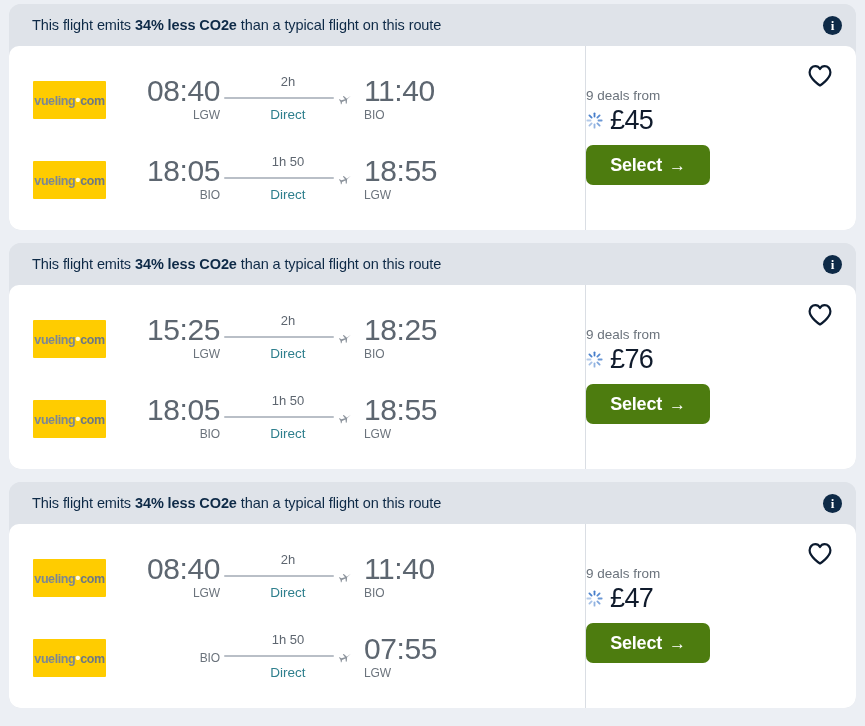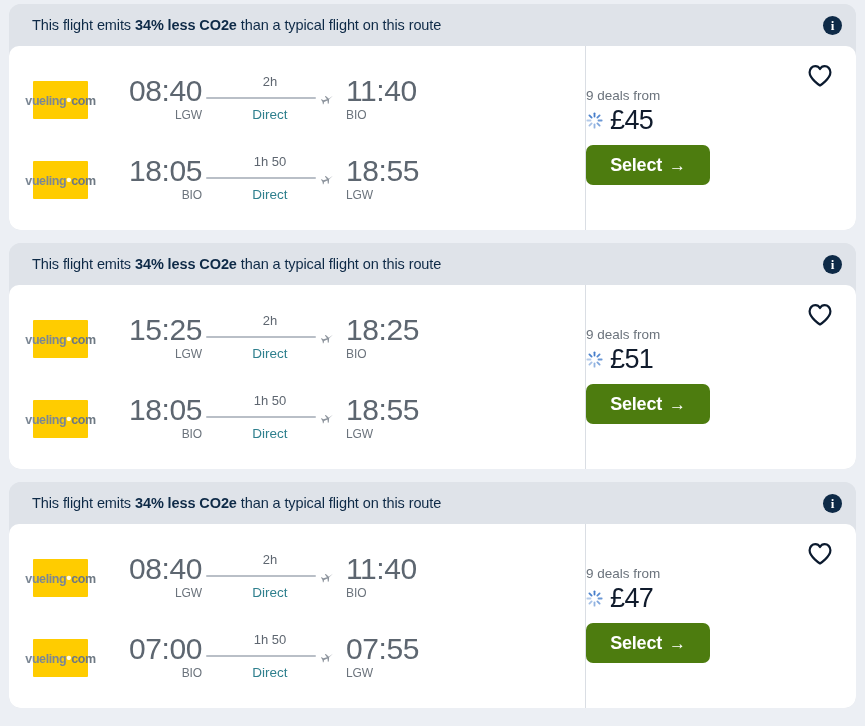--- a/index.html
+++ b/index.html
@@ -75,21 +75,21 @@
   
   .leg {
     display: flex;
     align-items: center;
     height: 80px;
     padding-left: 24px;
   }
 
   .airline-logo {
     flex: none;
-    width: 55px;
+    width: 73px;
     height: 38px;
     background: #ffcc00;
     border-radius: 1px;
     display: flex;
     align-items: center;
     justify-content: center;
     position: relative;
     margin-right: 10px;
   }
   .logo-word {
@@ -431,21 +431,21 @@
               <line x1="16" y1="2.5" x2="16" y2="8.5" opacity="0.95"></line>
               <line x1="25.6" y1="6.4" x2="21.4" y2="10.6" opacity="0.85"></line>
               <line x1="29.5" y1="16" x2="23.5" y2="16" opacity="0.75"></line>
               <line x1="25.6" y1="25.6" x2="21.4" y2="21.4" opacity="0.65"></line>
               <line x1="16" y1="29.5" x2="16" y2="23.5" opacity="0.55"></line>
               <line x1="6.4" y1="25.6" x2="10.6" y2="21.4" opacity="0.45"></line>
               <line x1="2.5" y1="16" x2="8.5" y2="16" opacity="0.38"></line>
               <line x1="6.4" y1="6.4" x2="10.6" y2="10.6" opacity="0.9"></line>
             </g>
           </svg>
-          <div class="price">£51</div>
+          <div class="price">£76</div>
         </div>
 
         <button class="select-button">
           <span>Select</span>
           <span class="arrow">→</span>
         </button>
       </div>
 
     </div>
   </div>
@@ -488,21 +488,20 @@
       <div class="airport">BIO</div>
     </div>
   </div>
 
   <div class="leg">
     <div class="airline-logo">
       <span class="logo-word"><span>vueling</span><span class="dot">•</span><span class="com">com</span></span>
     </div>
 
     <div class="time-block depart">
-      <div class="time">07:00</div>
       <div class="airport">BIO</div>
     </div>
 
     <div class="duration-block">
       <div class="duration-label">1h 50</div>
       <div class="route-line">
         <div class="bar"></div>
         <svg class="plane-icon" viewBox="0 0 24 24">
           <path d="M21.5 12 L14.2 15.1 L11.4 20.6 L9.9 20.6 L11.3 15.6 L5.6 16.0 L3.9 18.6 L2.8 18.6 L3.6 14.6 L2.8 10.6 L3.9 10.6 L5.6 13.2 L11.3 13.6 L9.9 8.6 L11.4 8.6 L14.2 14.1 Z" fill="#8d949d" transform="rotate(-22 12 12)"></path>
         </svg>

